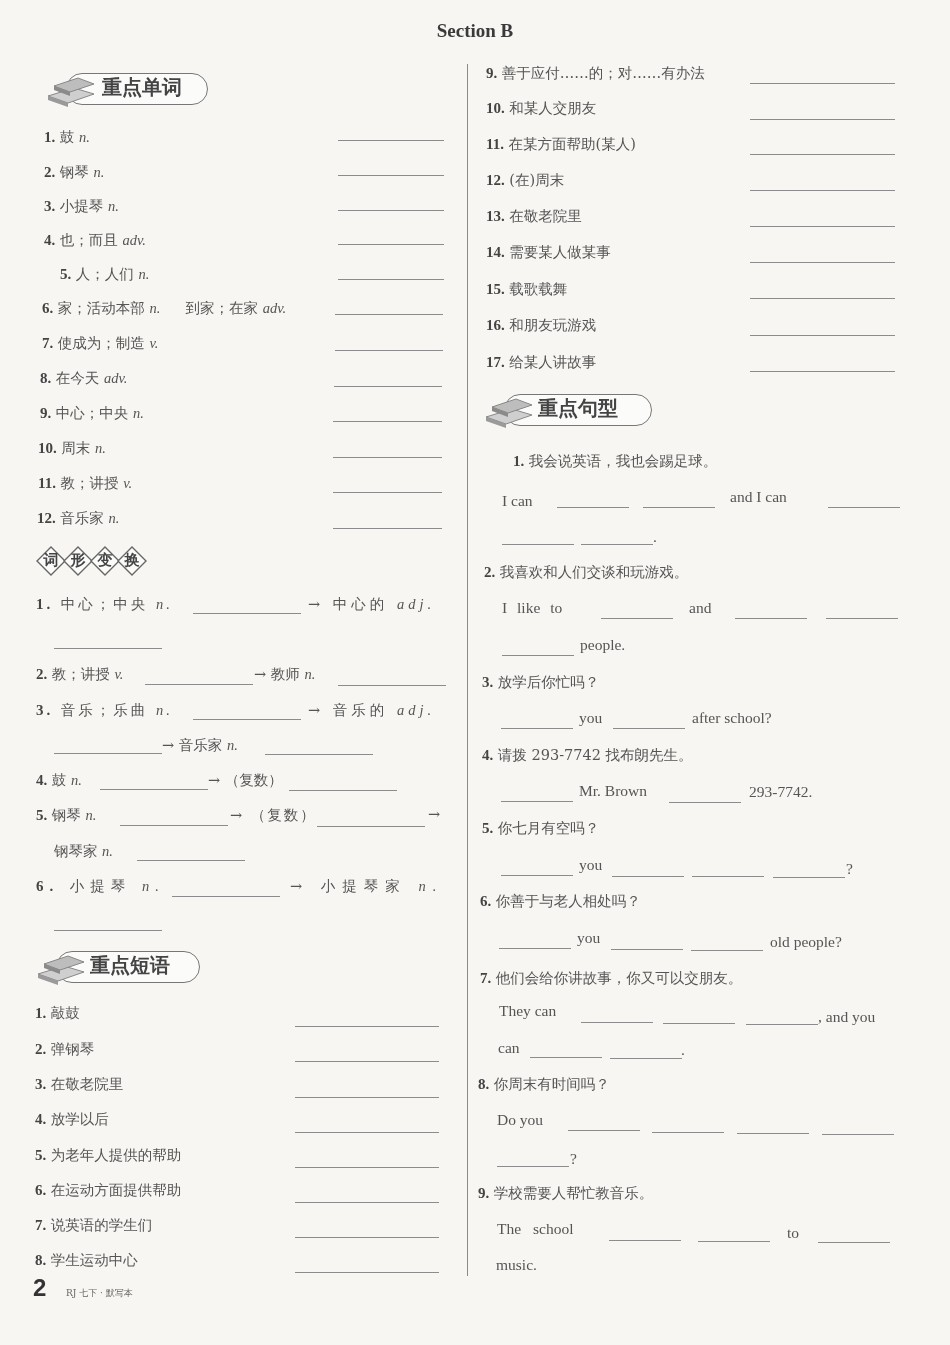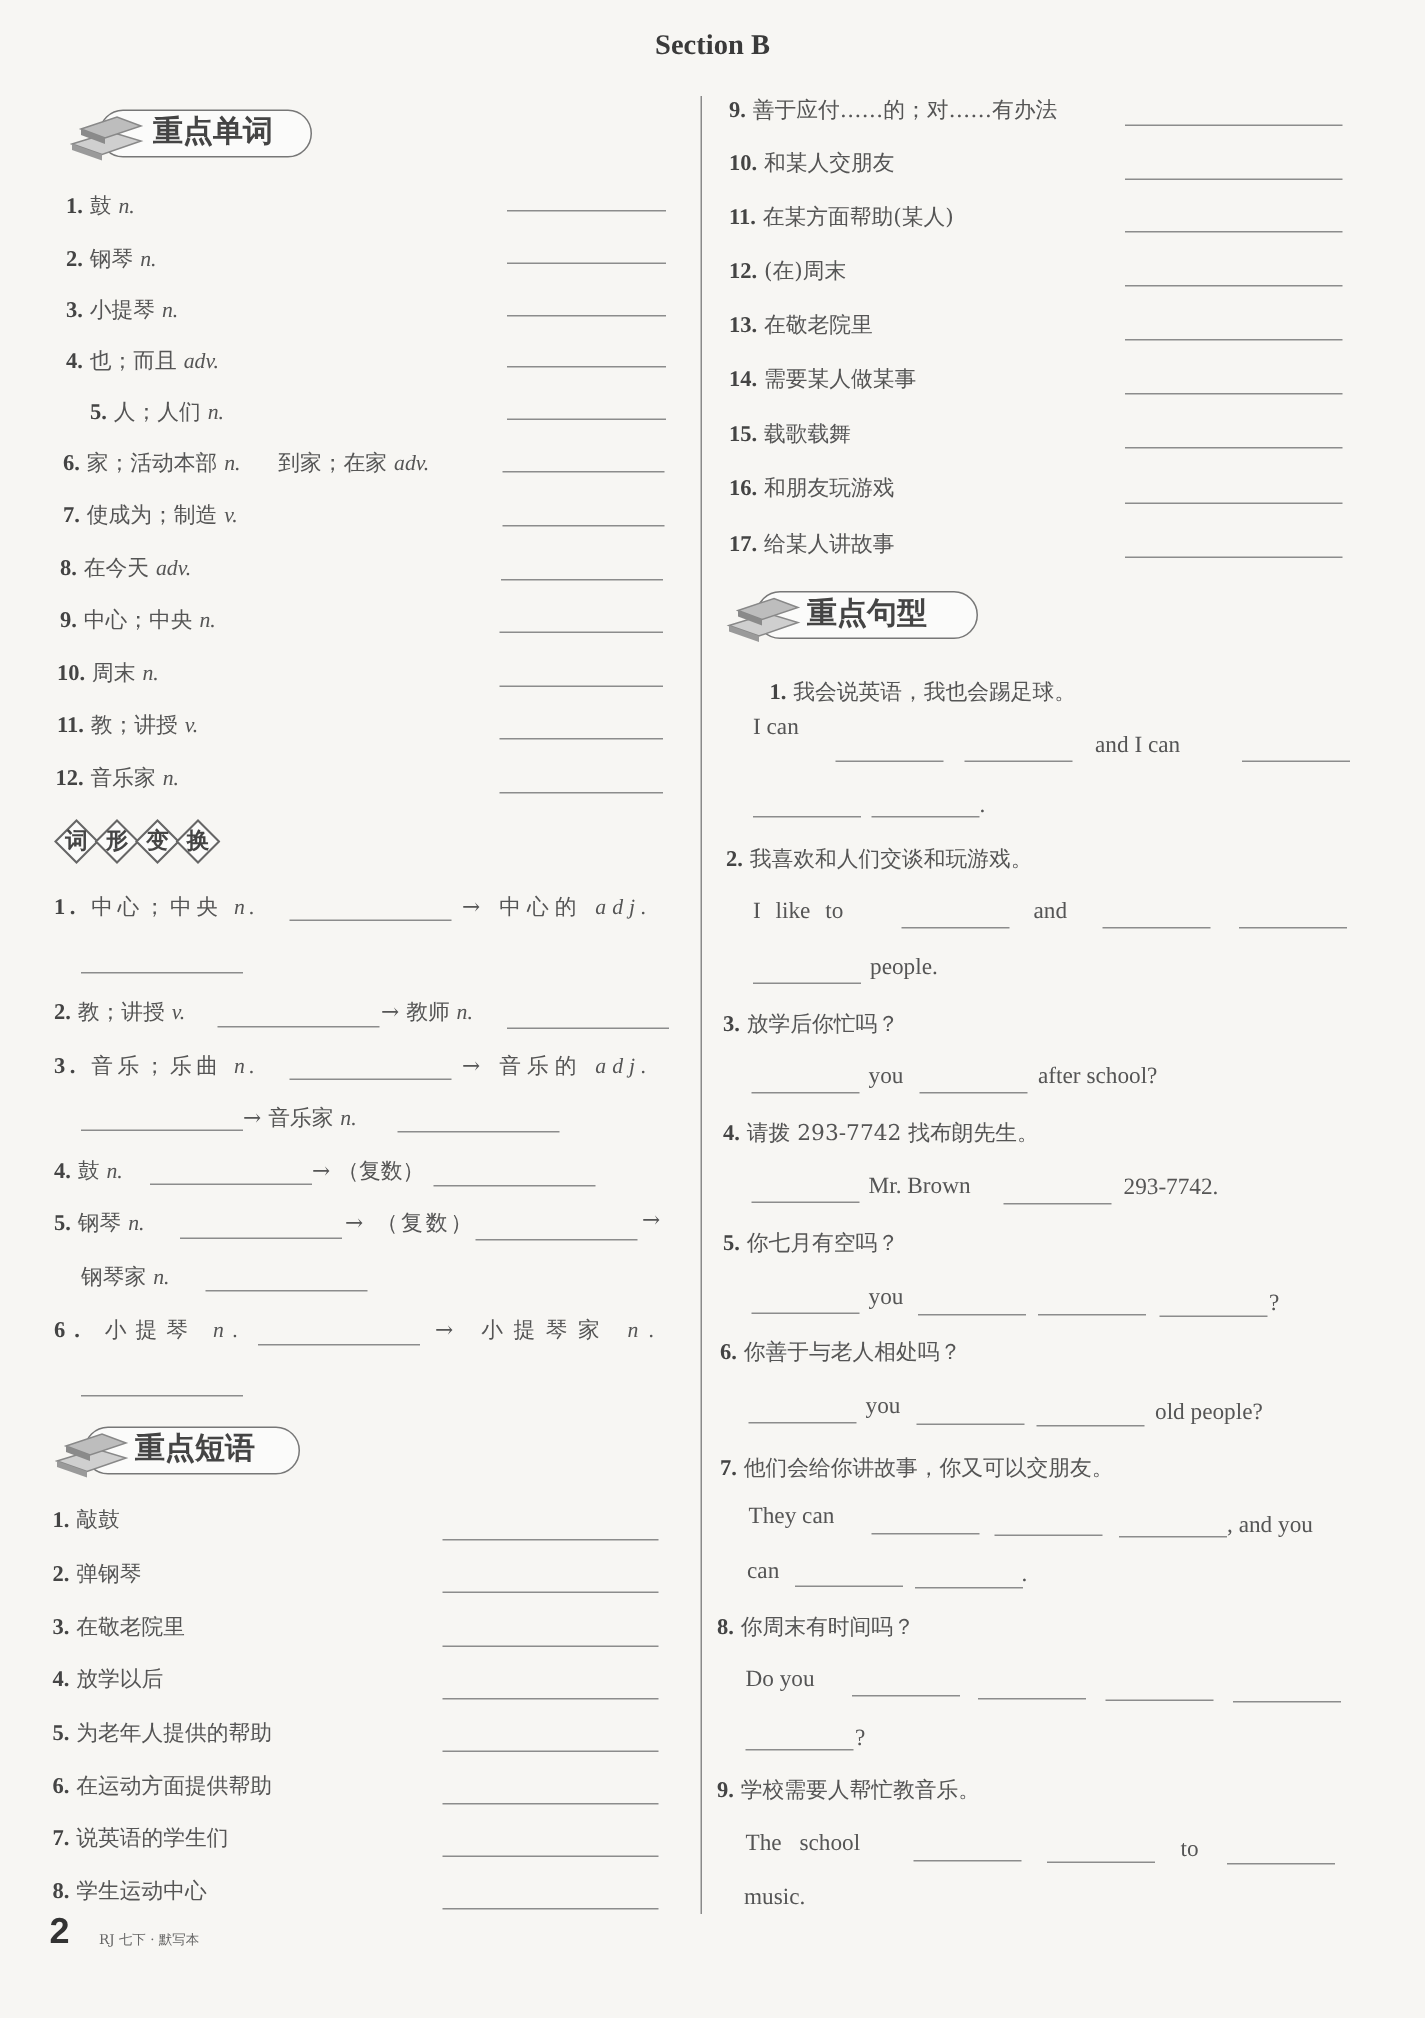--- a/index.html
+++ b/index.html
@@ -393,21 +393,21 @@
       <polygon points="10,16 34,8 50,14 26,22" fill="#bdbdbd" stroke="#888" stroke-width="1"></polygon>
       <polygon points="10,16 26,22 26,26 10,20" fill="#8a8a8a"></polygon>
     </svg>
     <span class="pill-text" style="left:56px;">重点句型</span>
   </div>
 
   <div class="row" style="left:16px; top:452px;margin-left:29px;">
     <span class="num">1.</span>
     <span>我会说英语，我也会踢足球。</span>
   </div>
-  <div class="row en" style="left:34px; top:476px;">I  can</div>
+  <div class="row en" style="left:34px; top:492px;">I  can</div>
   <div class="blank" style="left:89px; top:507px; width:72px;"></div>
   <div class="blank" style="left:175px; top:507px; width:72px;"></div>
   <div class="row en" style="left:262px; top:488px;">and  I  can</div>
   <div class="blank" style="left:360px; top:507px; width:72px;"></div>
   <div class="blank" style="left:34px; top:544px; width:72px;"></div>
   <div class="blank" style="left:113px; top:544px; width:72px;"></div>
   <div class="row en" style="left:185px; top:528px;">.</div>
 
   <div class="row" style="left:16px; top:563px;">
     <span class="num">2.</span>

